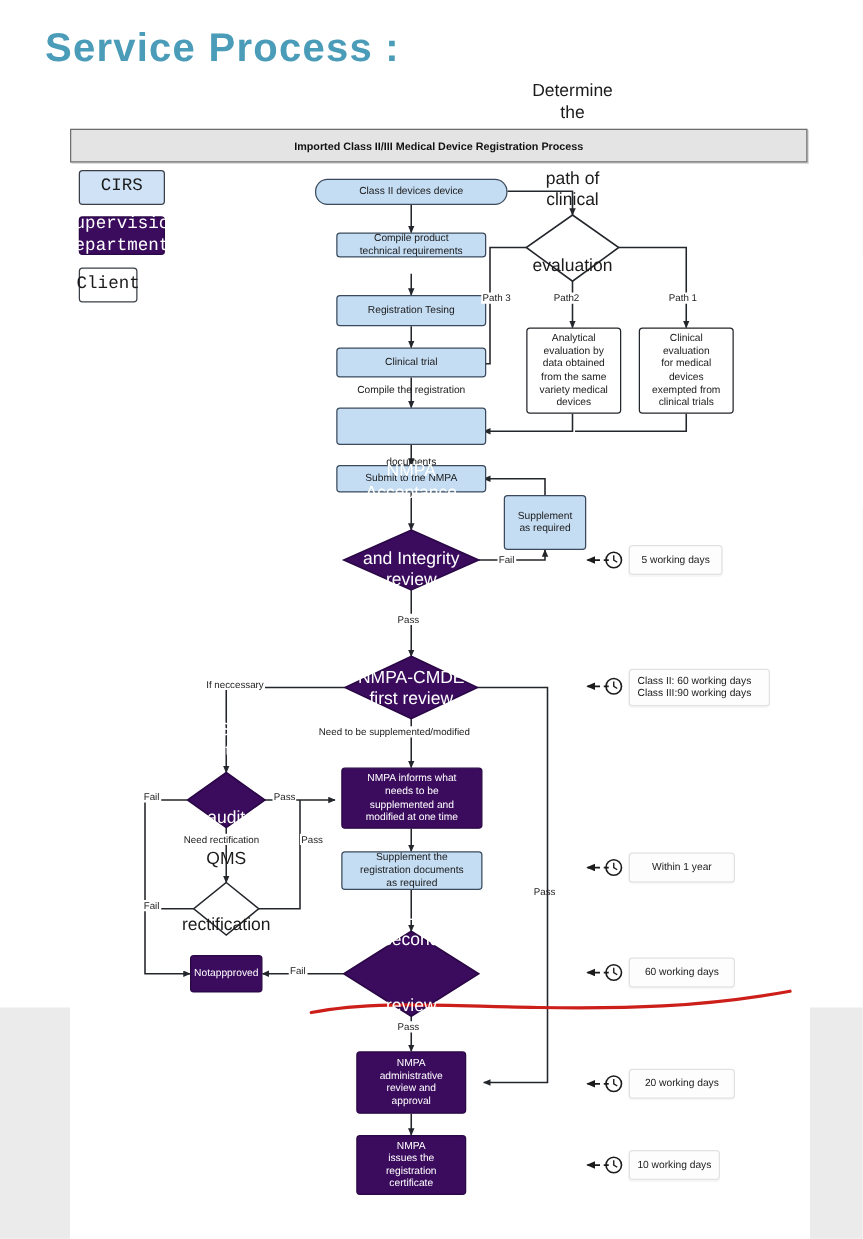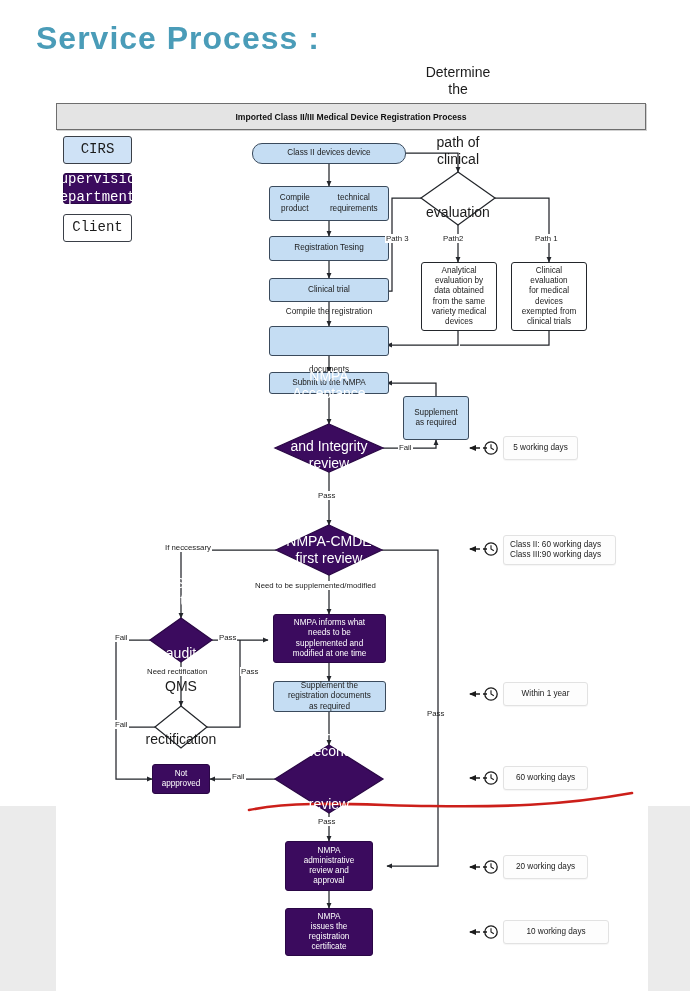--- a/index.html
+++ b/index.html
@@ -195,29 +195,29 @@
     <span>Imported Class II/III Medical Device Registration Process</span>
   </div>
 
   <div class="legend-box lg-blue" style="left:63px;top:136px;width:69px;height:28px;">
     <span>CIRS</span>
   </div>
   <div class="legend-box lg-purple" style="left:63px;top:173px;width:69px;height:31px;flex-direction:column;">
     <span>Supervision</span>
     <span>Departments</span>
   </div>
-  <div class="legend-box lg-white" style="left:63px;top:214px;width:69px;height:28px;">
+  <div class="legend-box lg-white" style="left:63px;top:214px;width:47px;height:28px;">
     <span>Client</span>
   </div>
 
   <div class="node blue pill" style="left:252px;top:143px;width:154px;height:21px;">
     <span>Class II devices device</span>
   </div>
 
-  <div class="node blue rect" style="left:269px;top:186px;width:120px;height:35px;flex-direction:row;">
+  <div class="node blue rect" style="left:269px;top:186px;width:120px;height:20px;flex-direction:column;">
     <span>Compile product</span>
     <span>technical requirements</span>
   </div>
 
   <div class="node blue rect" style="left:269px;top:278px;width:120px;height:24px;">
     <span>Clinical trial</span>
   </div>
 
   <div class="node blue rect" style="left:269px;top:236px;width:120px;height:25px;">
     <span>Registration Tesing</span>
@@ -296,21 +296,21 @@
     <span>supplemented and</span>
     <span>modified at one time</span>
   </div>
 
   <div class="node blue rect" style="left:273px;top:681px;width:113px;height:31px;flex-direction:column;">
     <span>Supplement the</span>
     <span>registration documents</span>
     <span>as required</span>
   </div>
 
-  <div class="node purple rect" style="left:152px;top:764px;width:58px;height:30px;flex-direction:column;">
+  <div class="node purple rect" style="left:152px;top:764px;width:58px;height:30px;">
     <span>Not</span>
     <span>appproved</span>
   </div>
 
   <div class="diamond" style="left:275px;top:745px;width:108px;height:68px;">
     <div class="dtext inv" style="flex-direction:column;">
       <span>NMPA-CMDE second</span>
       <span>review</span>
     </div>
   </div>
@@ -359,17 +359,17 @@
   </div>
 
   <div class="timebox" style="left:503px;top:766px;width:85px;height:24px;">
     <span>60 working days</span>
   </div>
 
   <div class="timebox" style="left:503px;top:855px;width:85px;height:24px;">
     <span>20 working days</span>
   </div>
 
-  <div class="timebox" style="left:503px;top:920px;width:106px;height:24px;">
+  <div class="timebox" style="left:503px;top:920px;width:73px;height:24px;">
     <span>10 working days</span>
   </div>
 
 </div>
 
 </body></html>

